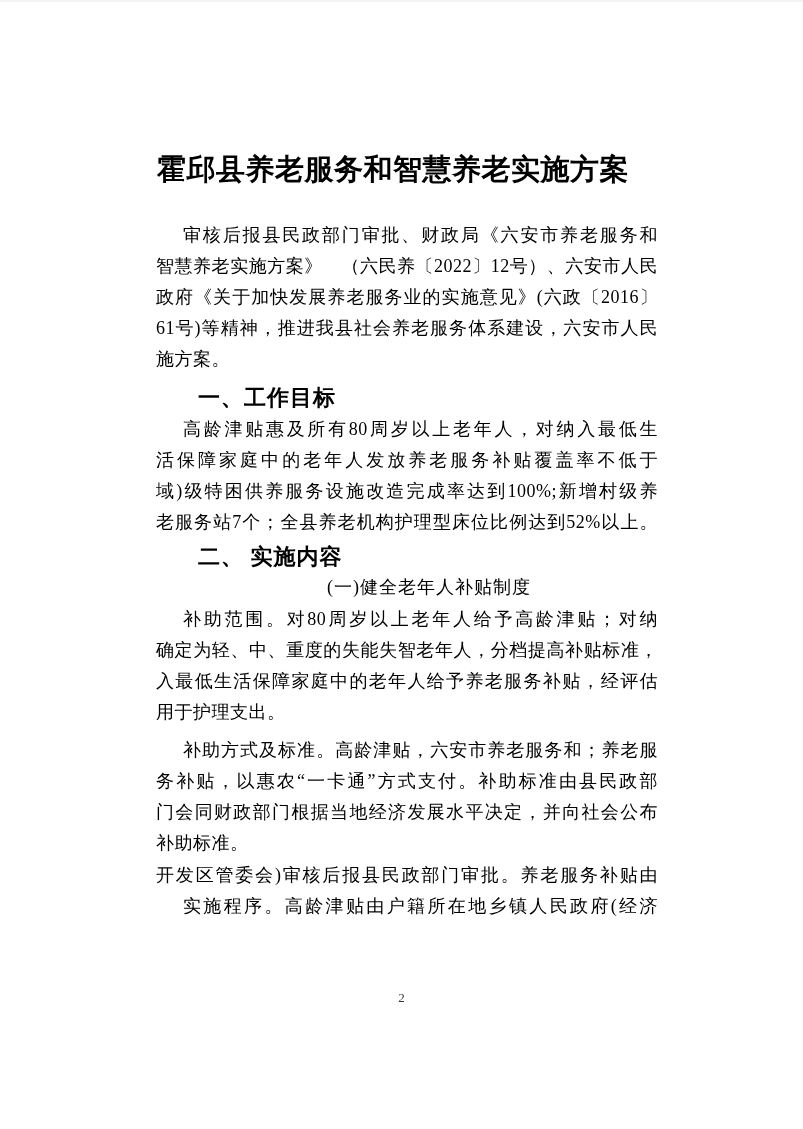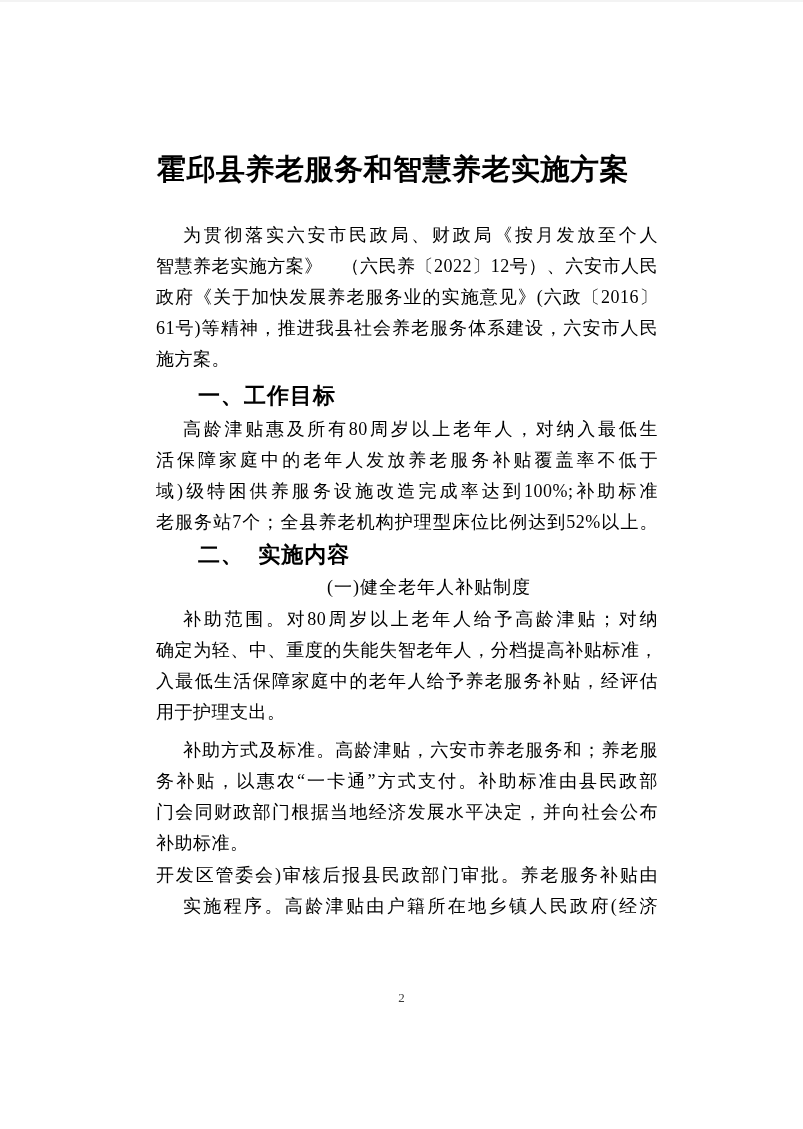--- a/index.html
+++ b/index.html
@@ -44,21 +44,21 @@
     height: 31px;
     overflow: hidden;
   }
   .para .line.first {
     text-indent: 27px;
   }
   .para .line.last {
     text-align-last: left;
   }
   .heading {
-    font-family: Liberation Mono, monospace;
+    font-family: Liberation Serif, serif;
     font-weight: bold;
     font-size: 22px;
     line-height: 31px;
     padding-left: 42px;
     letter-spacing: 1px;
   }
   .subheading {
     font-size: 18px;
     line-height: 31px;
     padding-left: 44px;
@@ -86,31 +86,31 @@
   }
 </style>
 </head>
 <body>
 
 <div class="page" data-name="document-page">
   <div class="content" data-name="document-content">
     <div class="doc-title" data-name="document-title">霍邱县养老服务和智慧养老实施方案</div>
     <div data-name="document-blocks">
         <div class="para" data-name="doc-paragraph">
-          <div class="line first" data-name="text-line">为贯彻落实六安市民政局、财政局《按月发放至个人</div>
+          <div class="line first" data-name="text-line">审核后报县民政部门审批、财政局《六安市养老服务和</div>
           <div class="line" data-name="text-line">智慧养老实施方案》　（六民养〔2022〕12号）、六安市人民</div>
           <div class="line" data-name="text-line">政府《关于加快发展养老服务业的实施意见》(六政〔2016〕</div>
           <div class="line" data-name="text-line">61号)等精神，推进我县社会养老服务体系建设，六安市人民</div>
           <div class="line last" data-name="text-line">施方案。</div>
         </div>
         <div class="heading" data-name="doc-heading">一、工作目标</div>
         <div class="para" data-name="doc-paragraph">
           <div class="line first" data-name="text-line">高龄津贴惠及所有80周岁以上老年人，对纳入最低生</div>
           <div class="line" data-name="text-line">活保障家庭中的老年人发放养老服务补贴覆盖率不低于</div>
-          <div class="line" data-name="text-line">域)级特困供养服务设施改造完成率达到100%;补助标准</div>
+          <div class="line" data-name="text-line">域)级特困供养服务设施改造完成率达到100%;新增村级养</div>
           <div class="line" data-name="text-line">老服务站7个；全县养老机构护理型床位比例达到52%以上。</div>
         </div>
         <div class="heading" data-name="doc-heading">二、 实施内容</div>
         <div class="subheading" data-name="doc-subheading">(一)健全老年人补贴制度</div>
         <div class="para" data-name="doc-paragraph">
           <div class="line first" data-name="text-line">补助范围。对80周岁以上老年人给予高龄津贴；对纳</div>
           <div class="line" data-name="text-line">确定为轻、中、重度的失能失智老年人，分档提高补贴标准，</div>
           <div class="line" data-name="text-line">入最低生活保障家庭中的老年人给予养老服务补贴，经评估</div>
           <div class="line last" data-name="text-line">用于护理支出。</div>
         </div>

